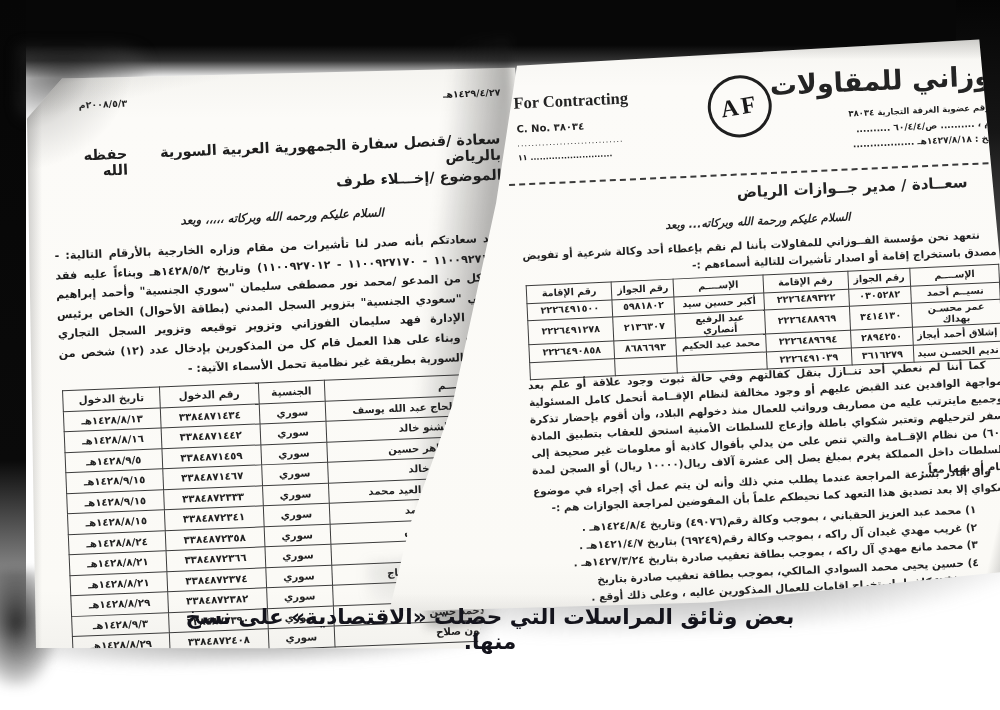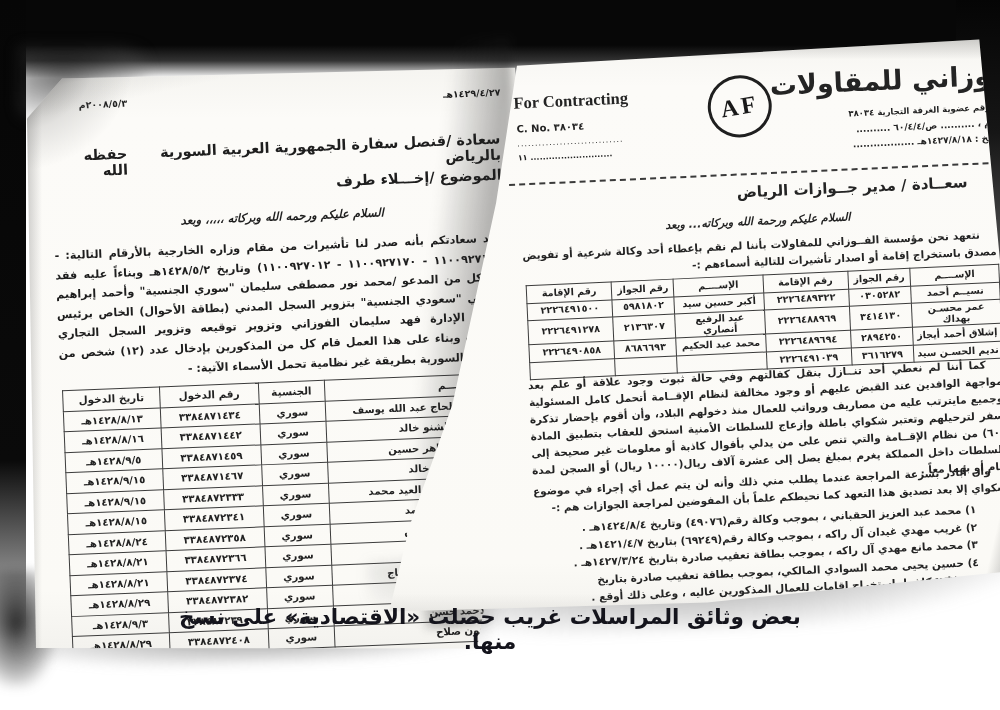--- a/index.html
+++ b/index.html
@@ -316,15 +316,15 @@
           <div>٣) محمد مانع مهدي آل راكه ، بموجب بطاقة تعقيب صادرة بتاريخ ١٤٢٧/٣/٢٤هـ .</div>
 
           <div>٤) حسين يحيى محمد السوادي المالكي، بموجب بطاقة تعقيب صادرة بتاريخ ١٤٢٧/٣/٢٦هـ .</div>
         </div>
       <div class="r-closing">وجميعهم لم يكلفوا باستخراج إقامات للعمال المذكورين عاليه ، وعلى ذلك أوقع .</div>
       <div class="r-regards">وتقبلوا تحيـــــاتنا ...</div>
       <div class="r-signature">المقــر بما فيه</div>
     </div>
   </div>
 
-  <div class="abs caption">بعض وثائق المراسلات غريب حصلت «الاقتصادية» على نسخ منها.</div>
+  <div class="abs caption">بعض وثائق المراسلات التي حصلت «الاقتصادية» على نسخ منها.</div>
 
 </div>
 
 </body></html>

